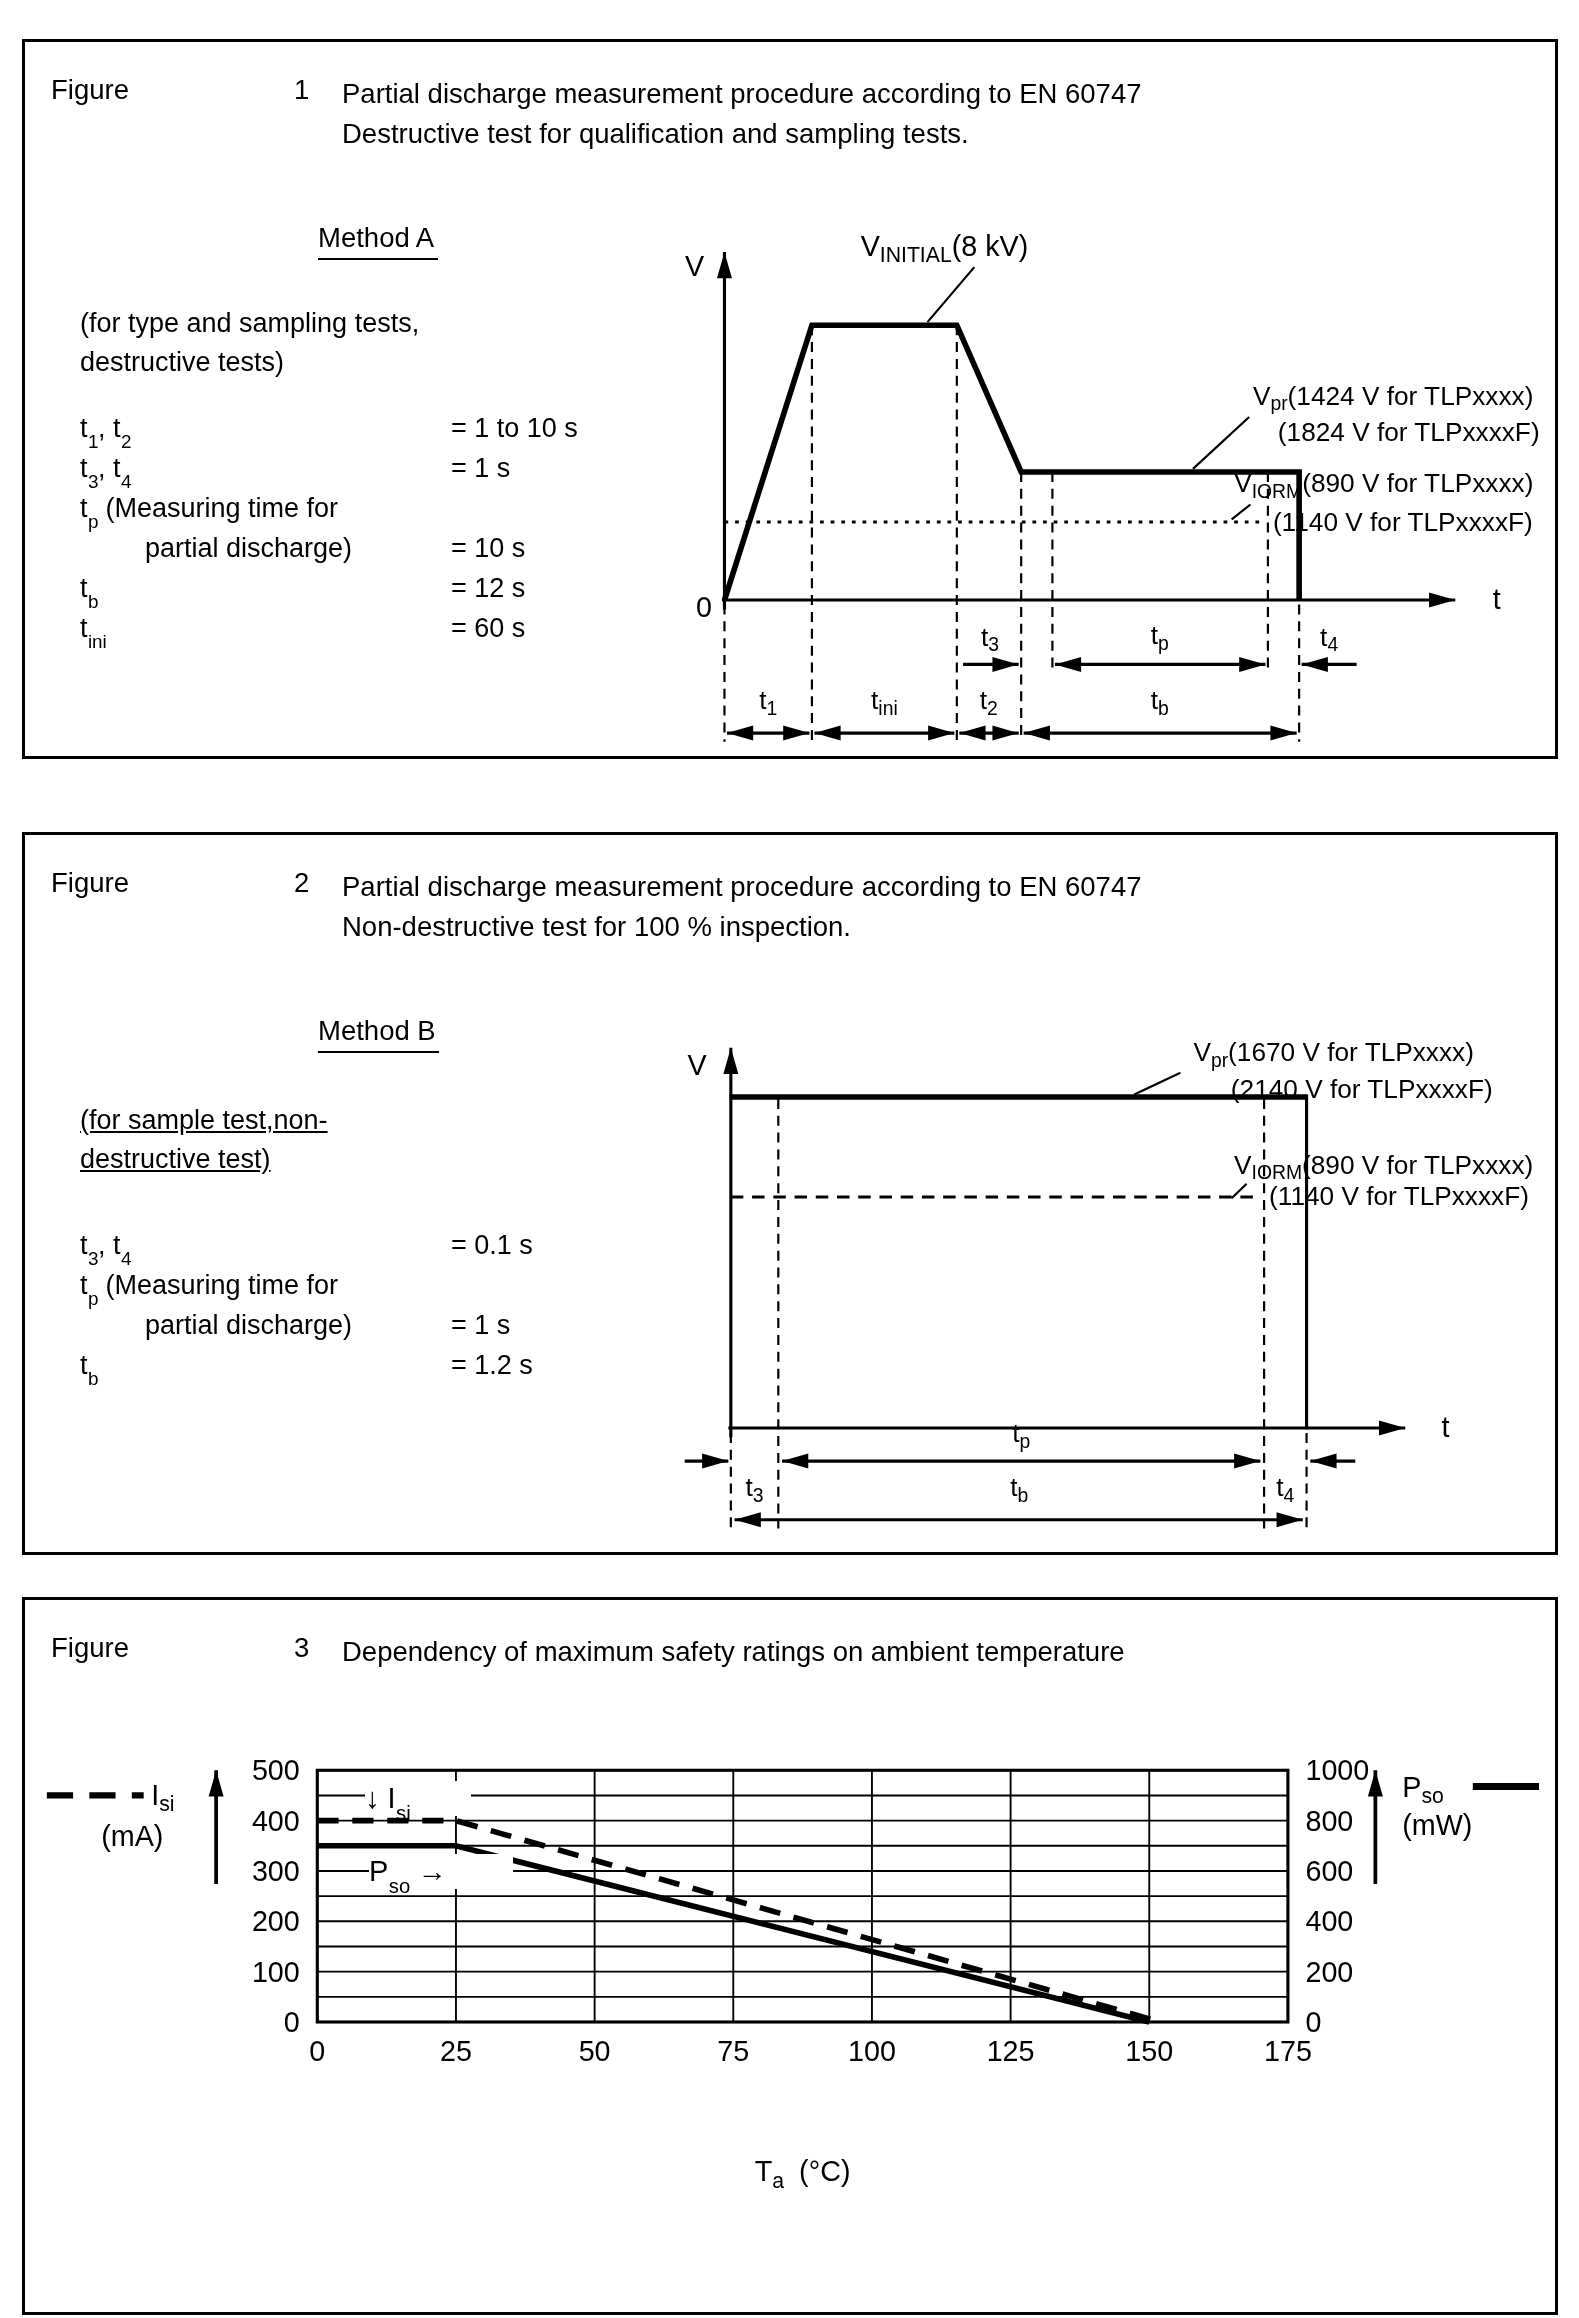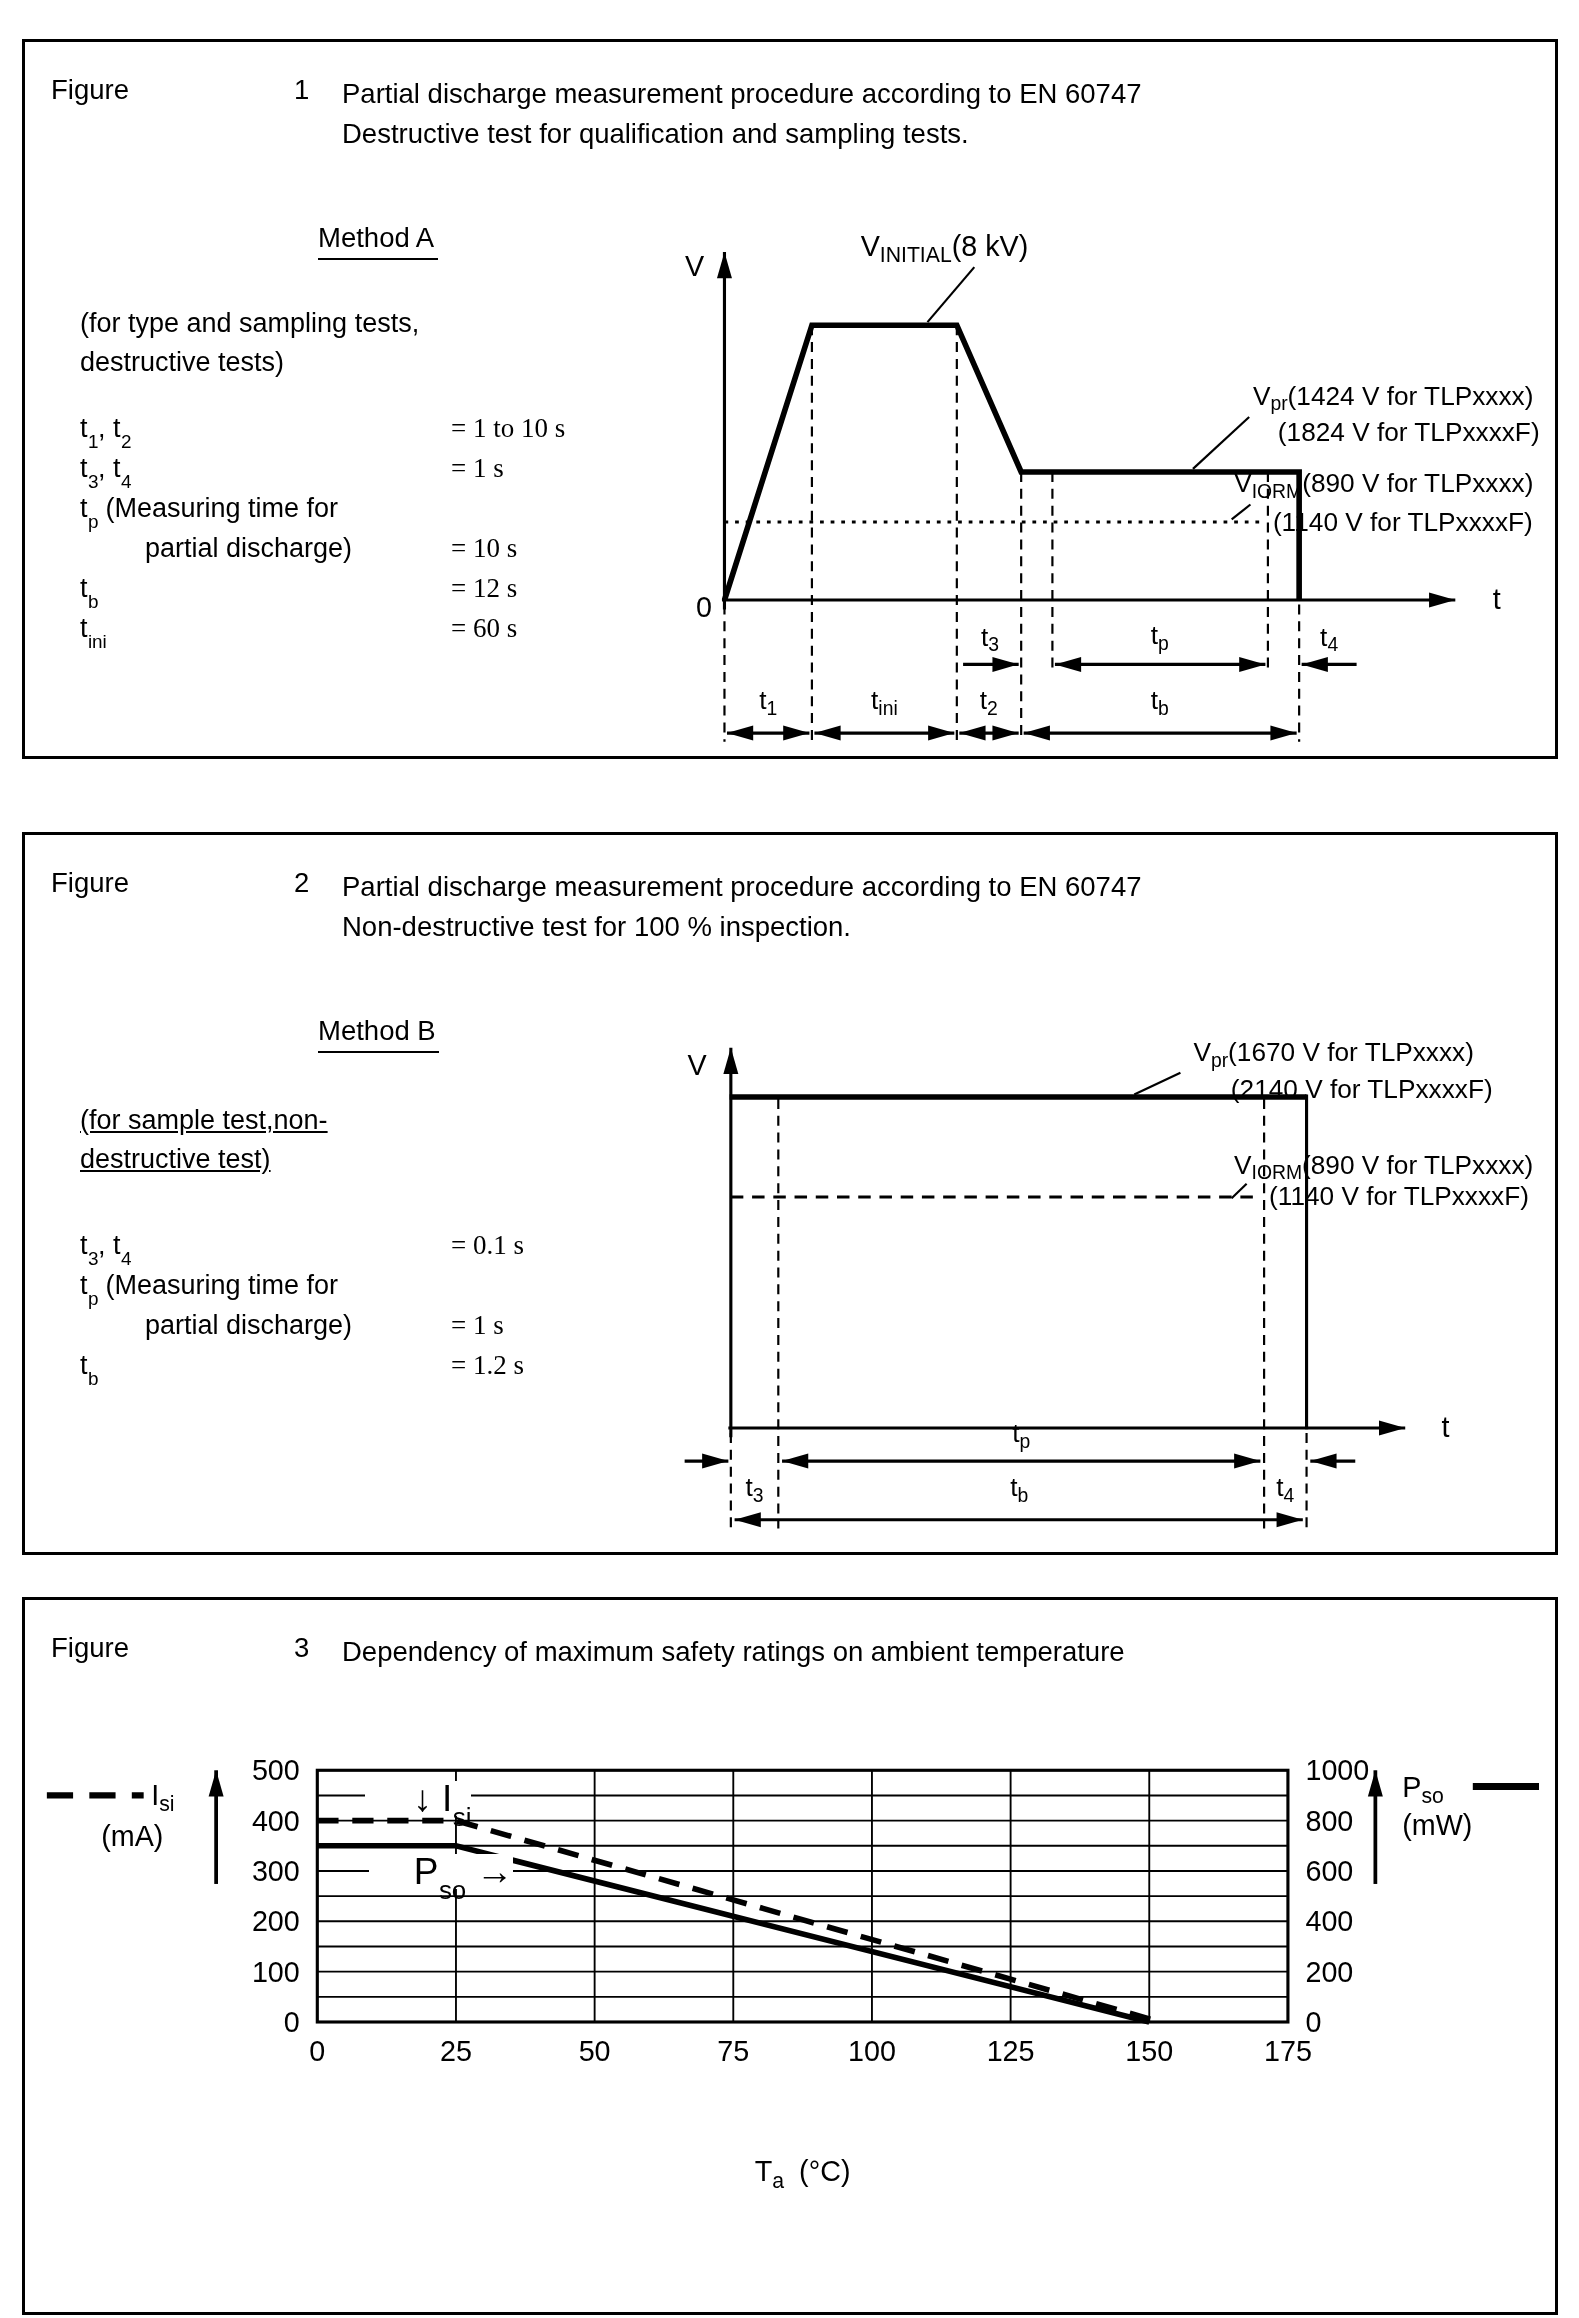--- a/index.html
+++ b/index.html
@@ -6,35 +6,35 @@
   body{font-family:"Liberation Sans",sans-serif;color:#000;}
   .page{position:relative;width:1580px;height:2319px;background:#fff;overflow:hidden;}
   .figbox{position:absolute;left:22px;width:1530px;border:3.1px solid #000;background:#fff;}
   .fig-label{position:absolute;left:26px;top:32px;font-size:27.5px;}
   .fig-num{position:absolute;left:269px;top:32px;font-size:27.5px;}
   .fig-title{position:absolute;left:317px;top:32px;width:1174px;font-size:27.5px;line-height:40px;}
   .method{position:absolute;left:293px;top:180px;font-size:27.5px;border-bottom:2.5px solid #000;padding:0 3.7px 3.7px 0;}
   .scope{position:absolute;left:55px;font-size:27px;line-height:39px;}
   .params{position:absolute;left:55px;width:624px;font-size:27px;}
   .prow{position:relative;height:40px;line-height:40px;white-space:nowrap;}
-  .prow .pvalue{position:absolute;left:371px;top:0;font-family:Liberation Serif, serif;}
+  .prow .pvalue{position:absolute;left:371px;top:0;}
   .prow.indent .plabel{padding-left:65px;}
   sub{font-size:70%;line-height:0;position:relative;top:0.25em;left:0.02em;}
   svg{position:absolute;overflow:visible;}
   svg text{font-family:"Liberation Sans",sans-serif;fill:#000;}
   .dline{stroke:#000;stroke-width:5;fill:none;}
   .wave{stroke:#000;stroke-width:9;fill:none;stroke-linejoin:miter;}
   .dash{stroke:#000;stroke-width:3.5;stroke-dasharray:16 11;fill:none;}
   .dot1{stroke:#000;stroke-width:5;stroke-dasharray:6 11;fill:none;}
   .dot2{stroke:#000;stroke-width:5;stroke-dasharray:20 14;fill:none;}
   .dim{stroke:#000;stroke-width:5;fill:none;}
   .leader{stroke:#000;stroke-width:3.5;fill:none;}
   .t46{font-size:46px;} .t42{font-size:42px;}
   .s34{font-size:34px;} .s31{font-size:31px;}
-  .anno{position:absolute;background:#fff;font-size:37px;text-align:right;line-height:35px;height:35px;}
+  .anno{position:absolute;background:#fff;font-size:29px;text-align:left;line-height:35px;height:35px;}
 </style>
 </head>
 <body>
 
 <div class="page">
 
   <section class="figbox" style="top:39px;height:714px;">
     <span class="fig-label">Figure</span>
     <span class="fig-num">1</span>
     <div class="fig-title">

